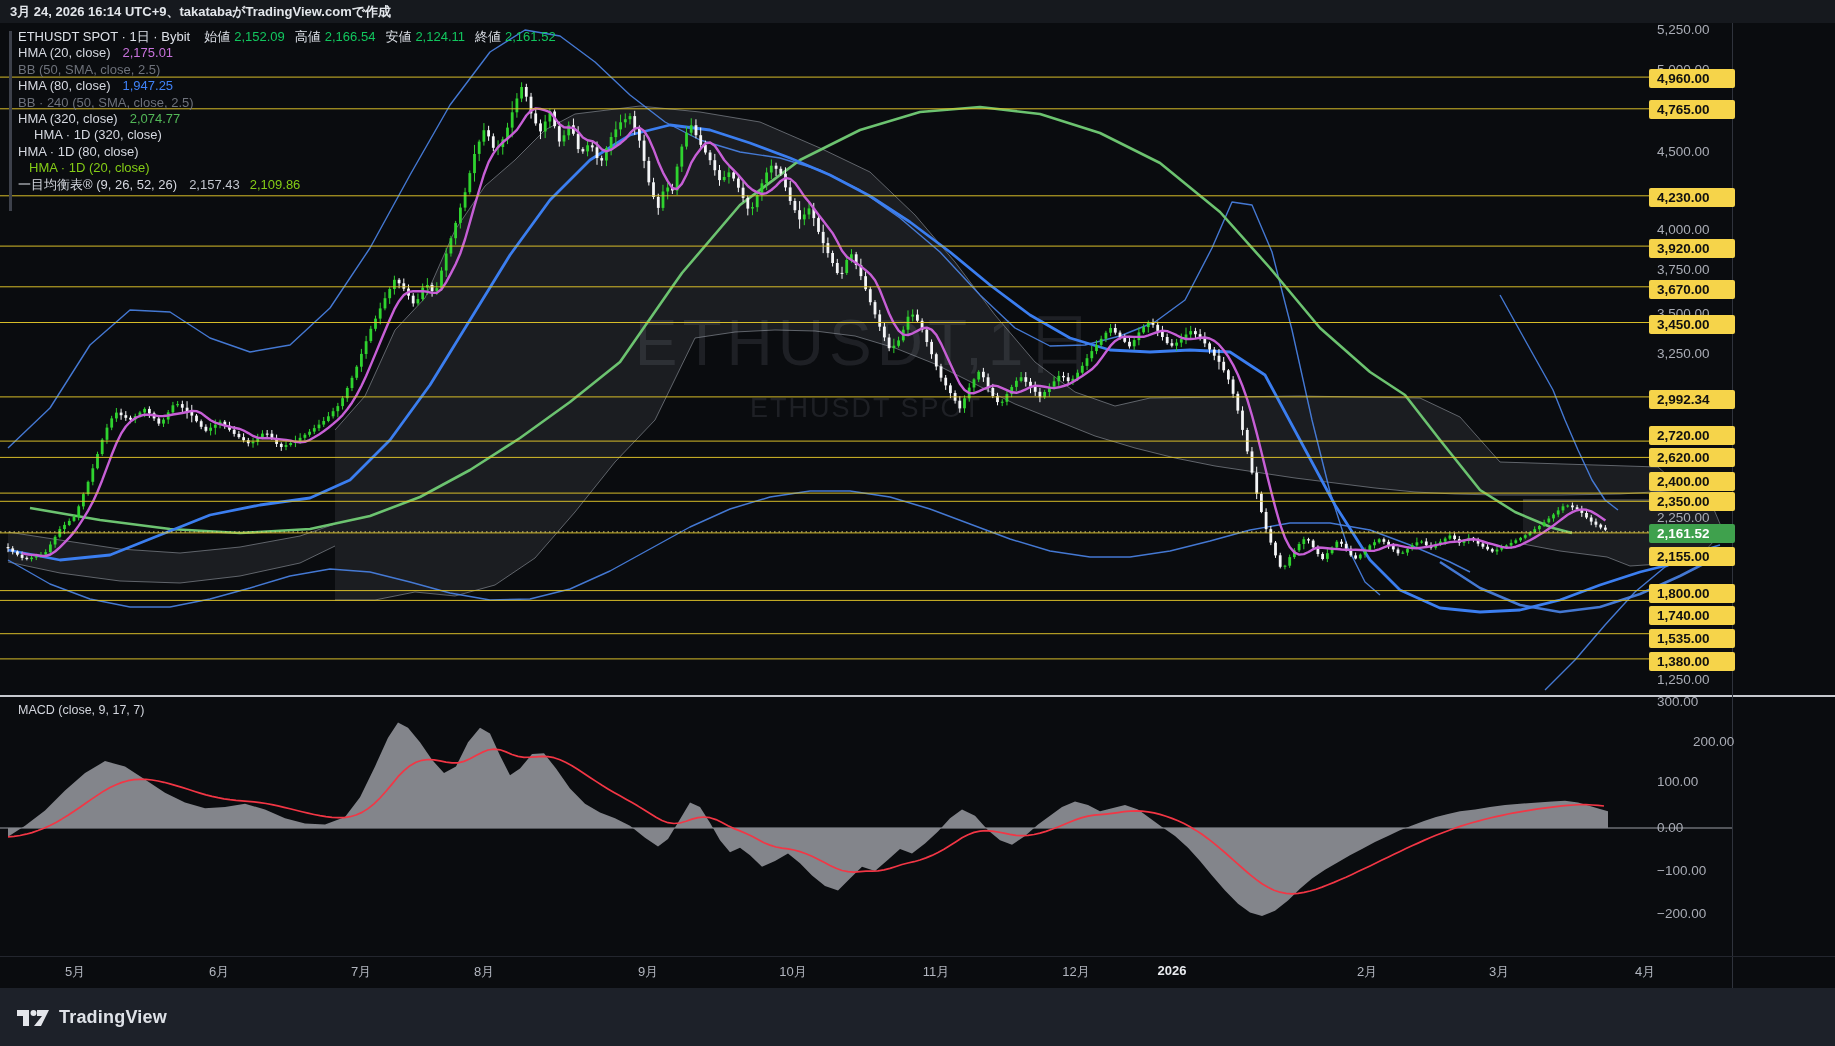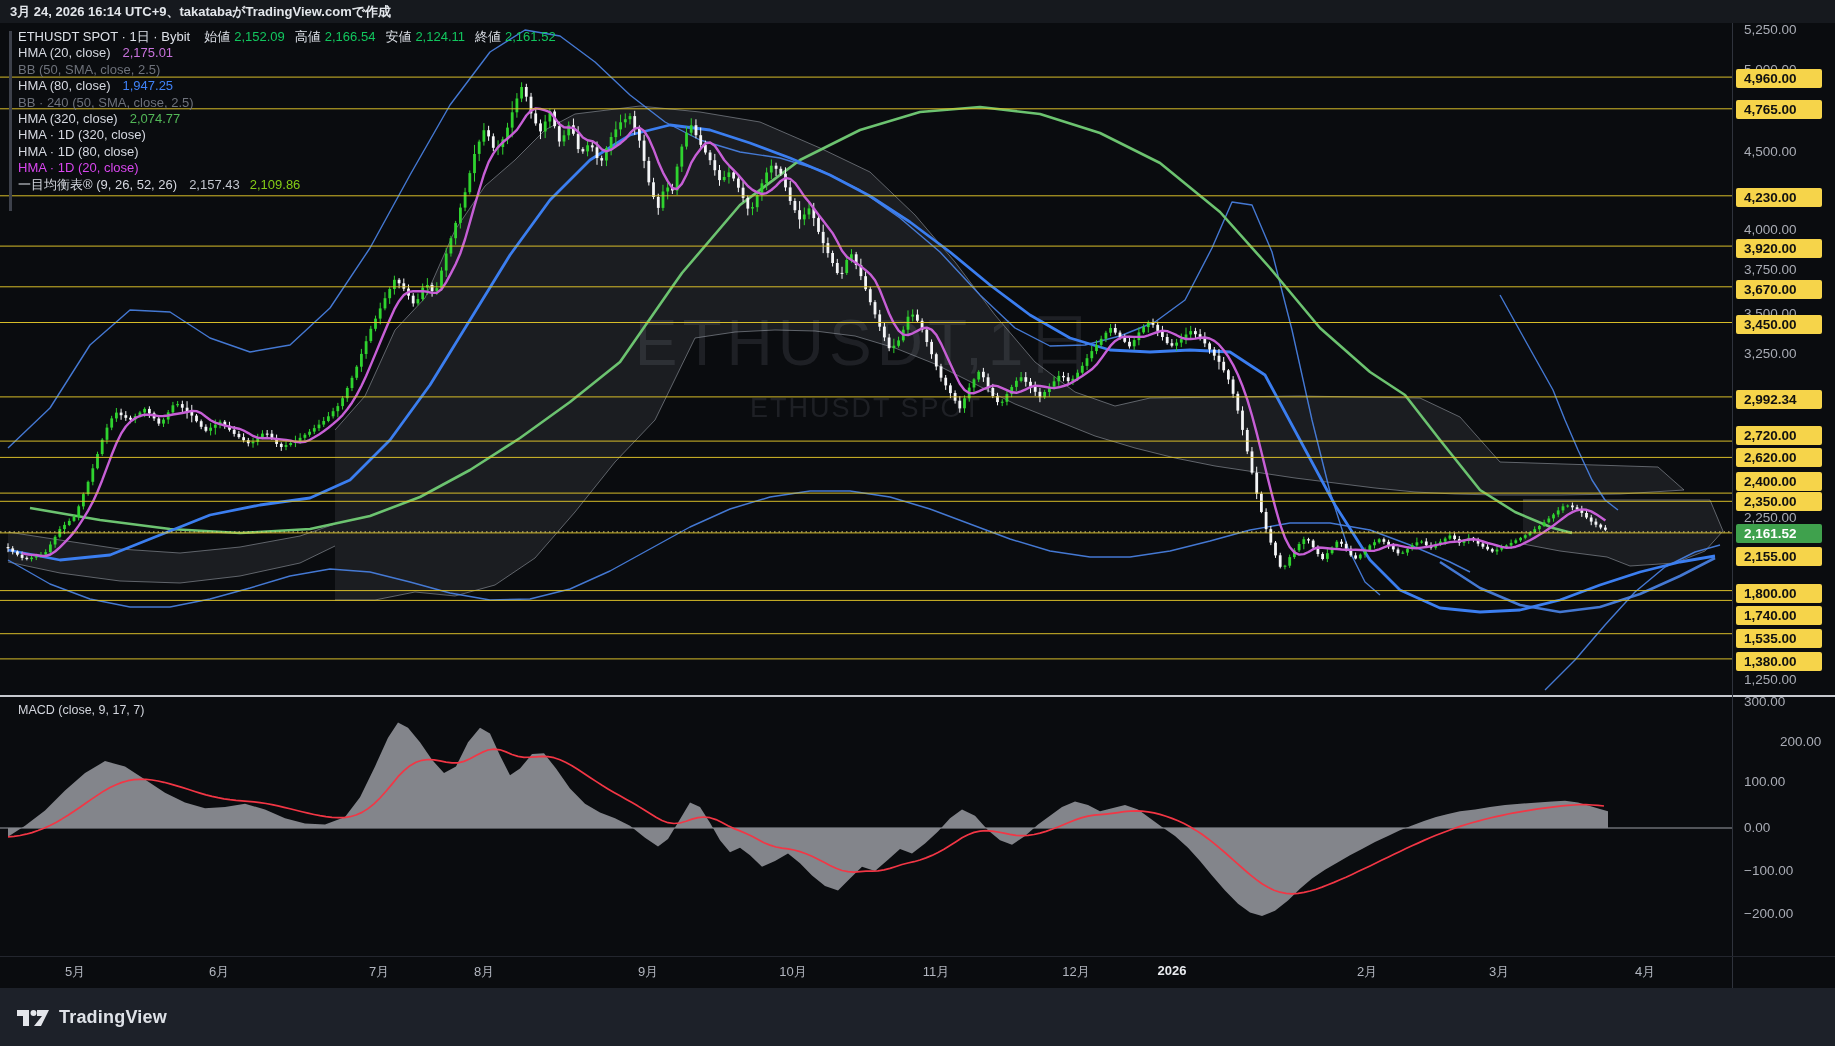--- a/index.html
+++ b/index.html
@@ -10,21 +10,21 @@
   .watermark{position:absolute;top:300px;left:0;width:1732px;text-align:center;z-index:1;pointer-events:none;}
   .wm1{font-size:64px;font-weight:500;letter-spacing:5px;color:rgba(168,173,184,0.13);}
   .wm2{font-size:27px;letter-spacing:2px;margin-top:6px;color:rgba(168,173,184,0.13);}
   .legend{position:absolute;left:18px;top:29px;z-index:6;font-size:13px;line-height:16.4px;white-space:nowrap;}
   .lrow span{margin-right:4px;}
   .legend-strip{position:absolute;left:9px;top:31px;width:3px;height:180px;background:#3d414b;z-index:6;}
   .macd-legend{position:absolute;left:18px;top:703px;z-index:6;font-size:12.5px;color:#d2d5dd;}
   .pane-divider{position:absolute;left:0;right:0;top:695px;height:2px;background:#c6c9cf;z-index:4;}
   .axis-vline{position:absolute;left:1732px;top:23px;width:1px;height:965px;background:#2f333c;z-index:5;}
   .time-top-border{position:absolute;left:0;top:956px;width:1835px;height:1px;background:#23262e;z-index:5;}
-  .price-axis{position:absolute;left:1733px;top:0;width:102px;height:856px;z-index:5;}
+  .price-axis{position:absolute;left:1646px;top:0;width:102px;height:856px;z-index:5;}
   .tick{position:absolute;left:11px;color:#a9acb5;font-size:13.5px;}
   .plabel{position:absolute;left:3px;width:86px;height:19px;background:#f6d44a;color:#101010;font-size:13.5px;
           font-weight:700;line-height:19px;padding-left:8px;border-radius:2px;box-sizing:border-box;}
   .plabel.current{background:#3fa14d;color:#ffffff;}
   .time-axis{position:absolute;left:0;top:956px;width:1732px;height:32px;z-index:5;}
   .tlabel{position:absolute;top:7px;width:60px;margin-left:-30px;text-align:center;color:#b2b6bf;font-size:13px;}
   .tlabel.bold{color:#e9ebef;font-weight:700;}
   .footer{position:absolute;left:0;top:988px;width:1835px;height:58px;background:#1d2129;z-index:9;
           display:flex;align-items:center;padding-left:16px;box-sizing:border-box;}
   .brand{color:#dfe2e8;font-size:18px;font-weight:700;margin-left:9px;letter-spacing:0.2px;}
@@ -764,23 +764,23 @@
     </svg>
 
   <div class="legend-strip"></div>
   <div class="legend" id="legend">
       <div class="lrow"><span style="color: rgb(221, 225, 232);">ETHUSDT SPOT · 1日 · Bybit</span><span style="color: rgb(221, 225, 232); margin-left: 10px;">始値</span><span style="color: rgb(18, 198, 94);">2,152.09</span><span style="color: rgb(221, 225, 232); margin-left: 6px;">高値</span><span style="color: rgb(18, 198, 94);">2,166.54</span><span style="color: rgb(221, 225, 232); margin-left: 6px;">安値</span><span style="color: rgb(18, 198, 94);">2,124.11</span><span style="color: rgb(221, 225, 232); margin-left: 6px;">終値</span><span style="color: rgb(18, 198, 94);">2,161.52</span></div>
       <div class="lrow"><span style="color: rgb(213, 216, 224);">HMA (20, close)</span><span style="color: rgb(201, 115, 221); margin-left: 8px;">2,175.01</span></div>
       <div class="lrow"><span style="color: rgb(110, 114, 123);">BB (50, SMA, close, 2.5)</span></div>
       <div class="lrow"><span style="color: rgb(213, 216, 224);">HMA (80, close)</span><span style="color: rgb(63, 130, 247); margin-left: 8px;">1,947.25</span></div>
       <div class="lrow"><span style="color: rgb(110, 114, 123);">BB · 240 (50, SMA, close, 2.5)</span></div>
       <div class="lrow"><span style="color: rgb(213, 216, 224);">HMA (320, close)</span><span style="color: rgb(83, 184, 88); margin-left: 8px;">2,074.77</span></div>
-      <div class="lrow"><span style="color: rgb(213, 216, 224);">HMA · 1D (320, close)</span></div>
+      <div class="lrow"><span style="color: rgb(213, 216, 224); margin-left: 16px;">HMA · 1D (320, close)</span></div>
       <div class="lrow"><span style="color: rgb(213, 216, 224);">HMA · 1D (80, close)</span></div>
-      <div class="lrow"><span style="color: #d946ef;">HMA · 1D (20, close)</span></div>
+      <div class="lrow"><span style="color: #84cc16; margin-left: 11px;">HMA · 1D (20, close)</span></div>
       <div class="lrow"><span style="color: rgb(213, 216, 224);">一目均衡表® (9, 26, 52, 26)</span><span style="color: rgb(194, 198, 206); margin-left: 8px;">2,157.43</span><span style="color: #84cc16; margin-left: 6px;">2,109.86</span></div>
     </div>
 
   <div class="macd-legend">
     <span>MACD (close, 9, 17, 7)</span>
   </div>
 
   <div class="pane-divider"></div>
   <div class="axis-vline"></div>
   <div class="time-top-border"></div>
@@ -815,21 +815,21 @@
       <div class="plabel" style="top: 546.5px;">2,155.00</div>
       <div class="plabel" style="top: 583.5px;">1,800.00</div>
       <div class="plabel" style="top: 605.5px;">1,740.00</div>
       <div class="plabel" style="top: 628.5px;">1,535.00</div>
       <div class="plabel" style="top: 651.5px;">1,380.00</div>
       <div class="plabel current" style="top: 523.5px;">2,161.52</div>
     </div>
   <div class="time-axis" id="time-axis">
       <div class="tlabel" style="left: 75px;">5月</div>
       <div class="tlabel" style="left: 219px;">6月</div>
-      <div class="tlabel" style="left: 379px;">7月</div>
+      <div class="tlabel" style="left: 361px;">7月</div>
       <div class="tlabel" style="left: 484px;">8月</div>
       <div class="tlabel" style="left: 648px;">9月</div>
       <div class="tlabel" style="left: 793px;">10月</div>
       <div class="tlabel" style="left: 936px;">11月</div>
       <div class="tlabel" style="left: 1076px;">12月</div>
       <div class="tlabel bold" style="left: 1172px;">2026</div>
       <div class="tlabel" style="left: 1367px;">2月</div>
       <div class="tlabel" style="left: 1499px;">3月</div>
       <div class="tlabel" style="left: 1645px;">4月</div>
     </div>

